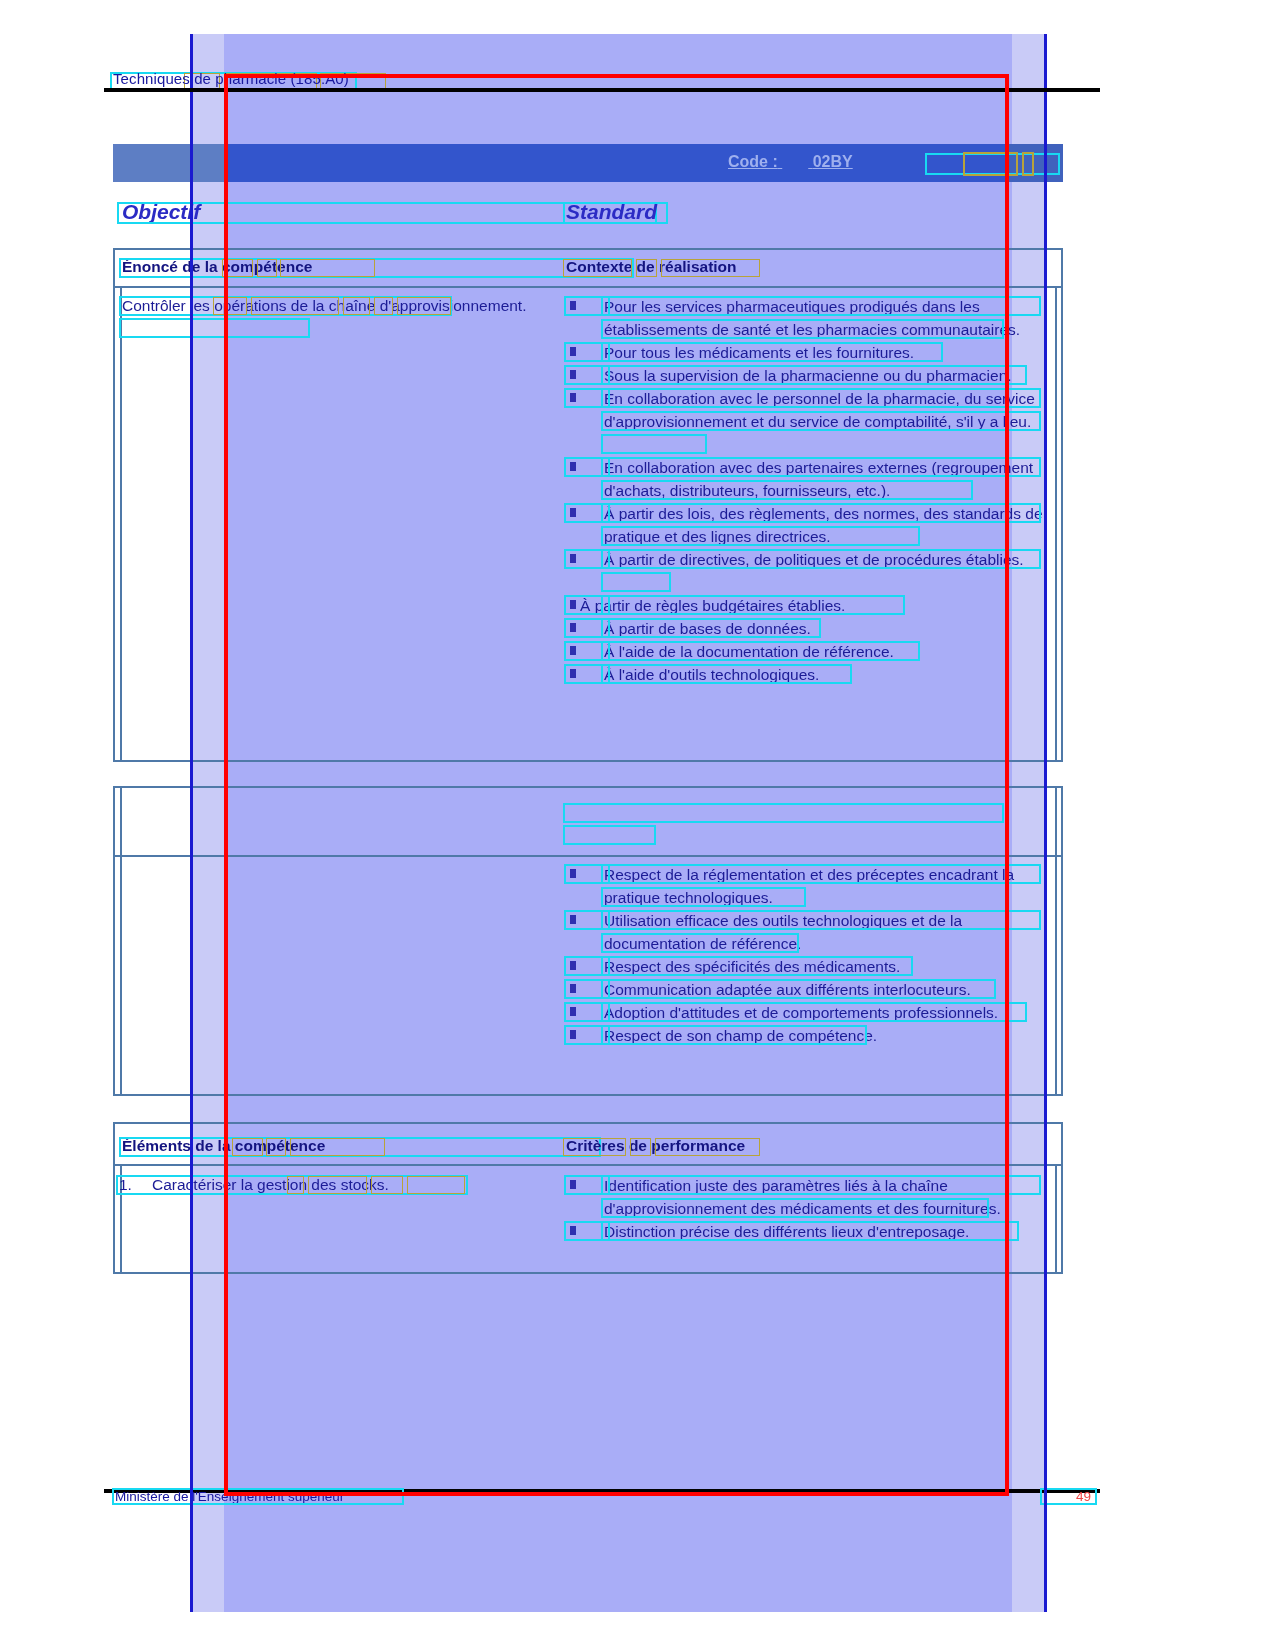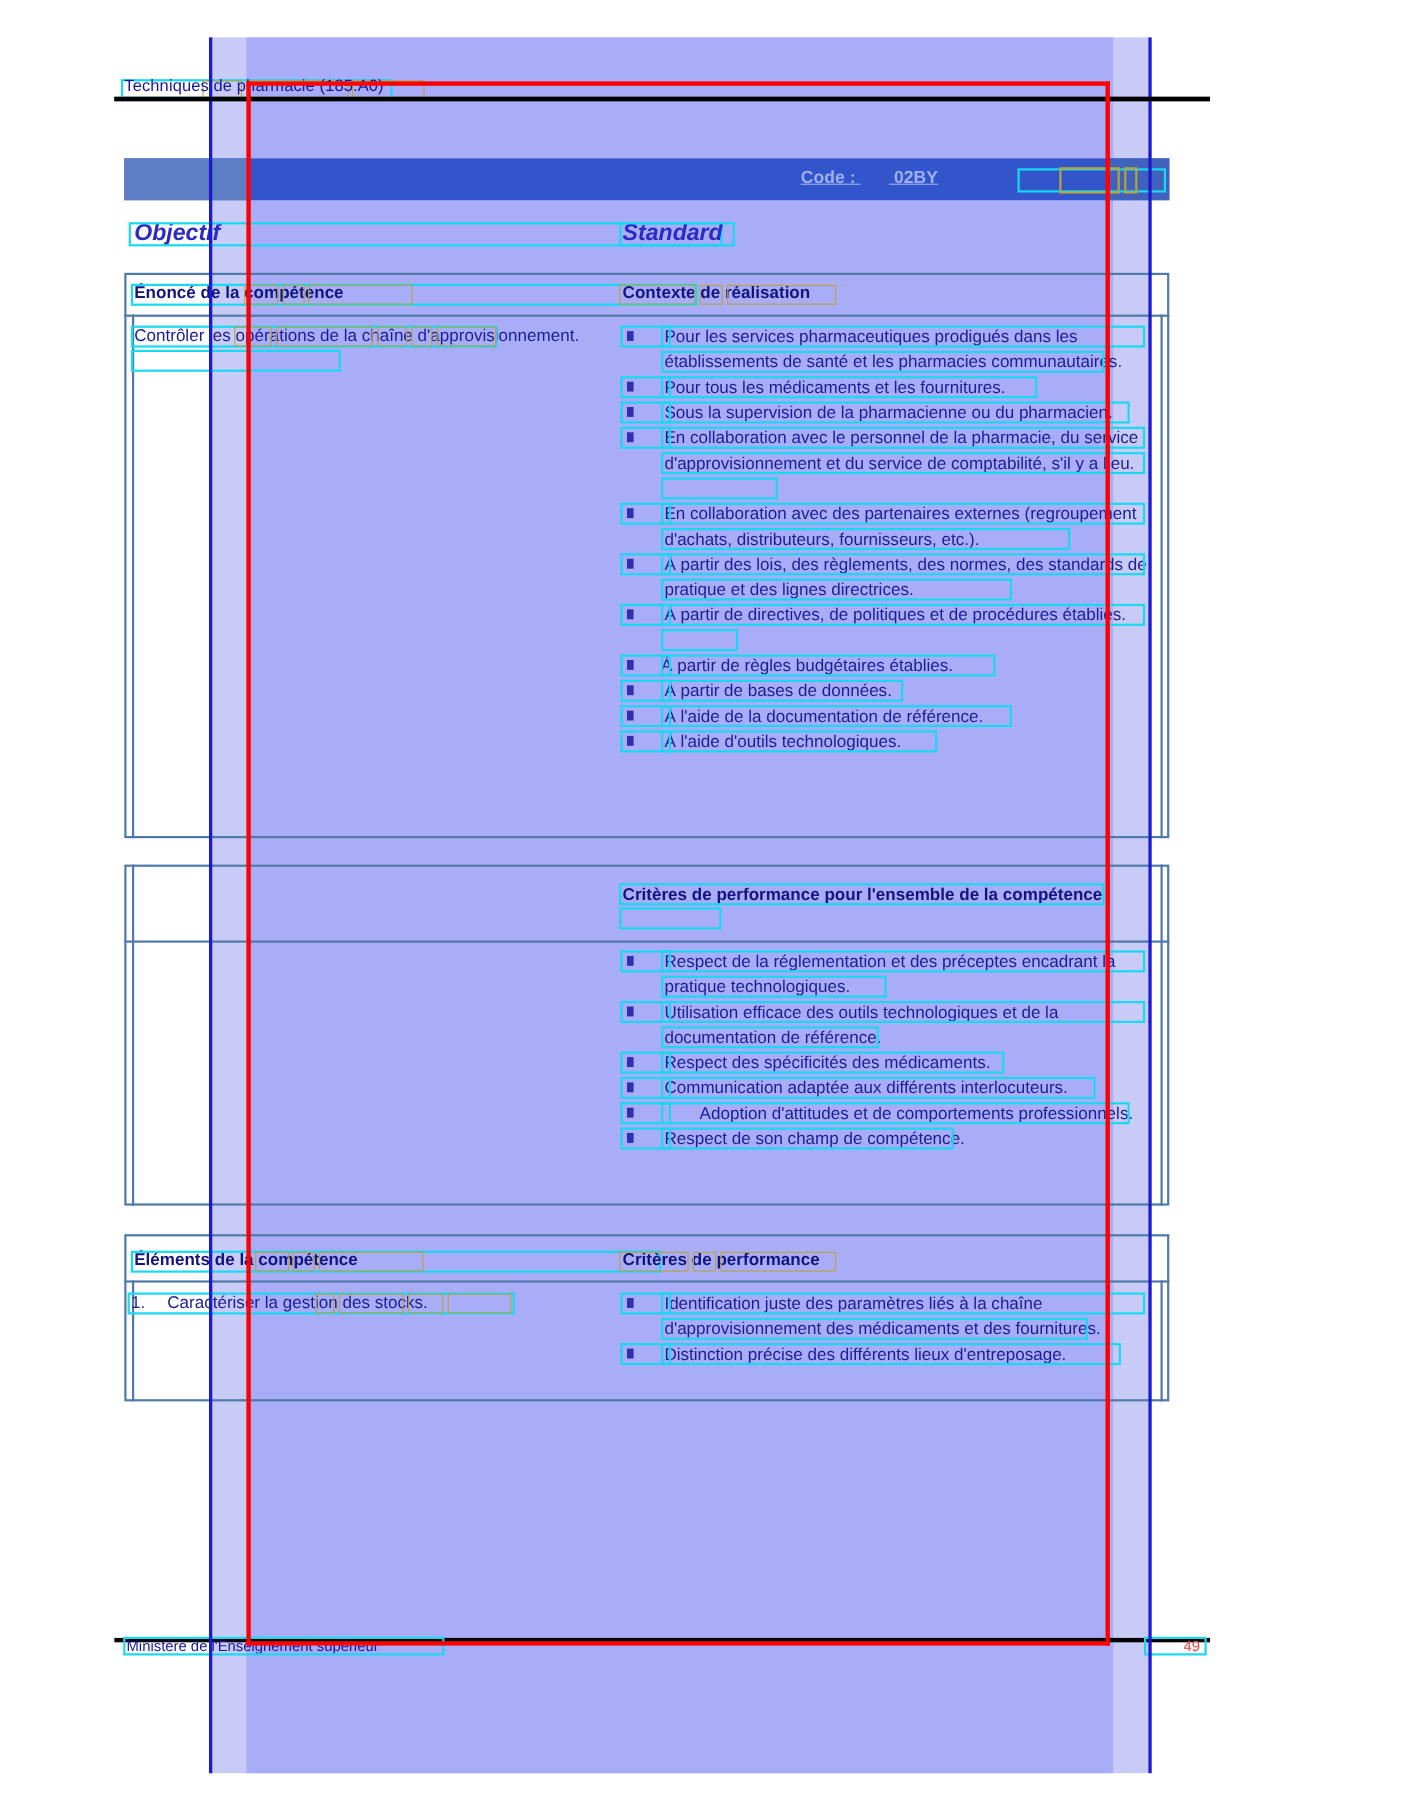--- a/index.html
+++ b/index.html
@@ -146,21 +146,21 @@
       <div class="txt bcell" style="left: 604px; top: 502px; width: 440px; white-space: normal; line-height: 23px;">À partir des lois, des règlements, des normes, des standards de pratique et des lignes directrices.</div>
       <div class="lbox" style="left: 601px; top: 503px; height: 20px; width: 440px;"></div>
       <div class="lbox" style="left: 564px; top: 503px; height: 20px; width: 46px;"></div>
       <div class="lbox" style="left: 601px; top: 526px; height: 20px; width: 319.2px;"></div>
       <div class="bullet" style="left: 570px; top: 554px;"></div>
       <div class="txt bcell" style="left: 604px; top: 548px; width: 440px; white-space: normal; line-height: 23px;">À partir de directives, de politiques et de procédures établies.</div>
       <div class="lbox" style="left: 601px; top: 549px; height: 20px; width: 440px;"></div>
       <div class="lbox" style="left: 564px; top: 549px; height: 20px; width: 46px;"></div>
       <div class="lbox" style="left: 601px; top: 572px; height: 20px; width: 70px;"></div>
       <div class="bullet" style="left: 570px; top: 600px;"></div>
-      <div class="txt bcell" style="left: 601px; top: 594px; width: 440px; white-space: normal; line-height: 23px;">À partir de règles budgétaires établies.</div>
+      <div class="txt bcell" style="left: 580px; top: 594px; width: 440px; white-space: normal; line-height: 23px;">À partir de règles budgétaires établies.</div>
       <div class="lbox" style="left: 601px; top: 595px; height: 20px; width: 304px;"></div>
       <div class="lbox" style="left: 564px; top: 595px; height: 20px; width: 46px;"></div>
       <div class="bullet" style="left: 570px; top: 623px;"></div>
       <div class="txt bcell" style="left: 604px; top: 617px; width: 440px; white-space: normal; line-height: 23px;">À partir de bases de données.</div>
       <div class="lbox" style="left: 601px; top: 618px; height: 20px; width: 220.4px;"></div>
       <div class="lbox" style="left: 564px; top: 618px; height: 20px; width: 46px;"></div>
       <div class="bullet" style="left: 570px; top: 646px;"></div>
       <div class="txt bcell" style="left: 604px; top: 640px; width: 440px; white-space: normal; line-height: 23px;">À l'aide de la documentation de référence.</div>
       <div class="lbox" style="left: 601px; top: 641px; height: 20px; width: 319.2px;"></div>
       <div class="lbox" style="left: 564px; top: 641px; height: 20px; width: 46px;"></div>
@@ -168,21 +168,20 @@
       <div class="txt bcell" style="left: 604px; top: 663px; width: 440px; white-space: normal; line-height: 23px;">À l'aide d'outils technologiques.</div>
       <div class="lbox" style="left: 601px; top: 664px; height: 20px; width: 250.8px;"></div>
       <div class="lbox" style="left: 564px; top: 664px; height: 20px; width: 46px;"></div>
     </div>
 
   <div class="tb-outer" style="left:113px;top:786px;width:950px;height:310px;"></div>
   <div class="tb-inner-line" style="left:113px;top:855px;width:950px;"></div>
   <div class="tb-vline" style="left:120px;top:786px;height:310px;"></div>
   <div class="tb-vline" style="left:1055px;top:786px;height:310px;"></div>
 
-  <div class="txt hcell" style="left:566px;top:802px;width:450px;white-space:normal;line-height:23px;">Critères de performance pour l'ensemble de la compétence</div>
   <div class="lbox" style="left:563px;top:803px;width:441px;height:20px;"></div>
   <div class="lbox" style="left:563px;top:825px;width:93px;height:20px;"></div>
 
   <div id="criteres-list">
       <div class="bullet" style="left: 570px; top: 869px;"></div>
       <div class="txt bcell" style="left: 604px; top: 863px; width: 440px; white-space: normal; line-height: 23px;">Respect de la réglementation et des préceptes encadrant la pratique technologiques.</div>
       <div class="lbox" style="left: 601px; top: 864px; height: 20px; width: 440px;"></div>
       <div class="lbox" style="left: 564px; top: 864px; height: 20px; width: 46px;"></div>
       <div class="lbox" style="left: 601px; top: 887px; height: 20px; width: 205.2px;"></div>
       <div class="bullet" style="left: 570px; top: 915px;"></div>
@@ -192,21 +191,21 @@
       <div class="lbox" style="left: 601px; top: 933px; height: 20px; width: 197.6px;"></div>
       <div class="bullet" style="left: 570px; top: 961px;"></div>
       <div class="txt bcell" style="left: 604px; top: 955px; width: 440px; white-space: normal; line-height: 23px;">Respect des spécificités des médicaments.</div>
       <div class="lbox" style="left: 601px; top: 956px; height: 20px; width: 311.6px;"></div>
       <div class="lbox" style="left: 564px; top: 956px; height: 20px; width: 46px;"></div>
       <div class="bullet" style="left: 570px; top: 984px;"></div>
       <div class="txt bcell" style="left: 604px; top: 978px; width: 476px; white-space: normal; line-height: 23px;">Communication adaptée aux différents interlocuteurs.</div>
       <div class="lbox" style="left: 601px; top: 979px; height: 20px; width: 395.2px;"></div>
       <div class="lbox" style="left: 564px; top: 979px; height: 20px; width: 46px;"></div>
       <div class="bullet" style="left: 570px; top: 1007px;"></div>
-      <div class="txt bcell" style="left: 604px; top: 1001px; width: 440px; white-space: normal; line-height: 23px; padding-left: 32px;">Adoption d'attitudes et de comportements professionnels.</div>
+      <div class="txt bcell" style="left: 604px; top: 1001px; width: 440px; white-space: normal; line-height: 23px;">Adoption d'attitudes et de comportements professionnels.</div>
       <div class="lbox" style="left: 601px; top: 1002px; height: 20px; width: 425.6px;"></div>
       <div class="lbox" style="left: 564px; top: 1002px; height: 20px; width: 46px;"></div>
       <div class="bullet" style="left: 570px; top: 1030px;"></div>
       <div class="txt bcell" style="left: 604px; top: 1024px; width: 440px; white-space: normal; line-height: 23px;">Respect de son champ de compétence.</div>
       <div class="lbox" style="left: 601px; top: 1025px; height: 20px; width: 266px;"></div>
       <div class="lbox" style="left: 564px; top: 1025px; height: 20px; width: 46px;"></div>
     </div>
 
   <div class="tb-outer" style="left:113px;top:1122px;width:950px;height:152px;"></div>
   <div class="tb-inner-line" style="left:113px;top:1164px;width:950px;"></div>

